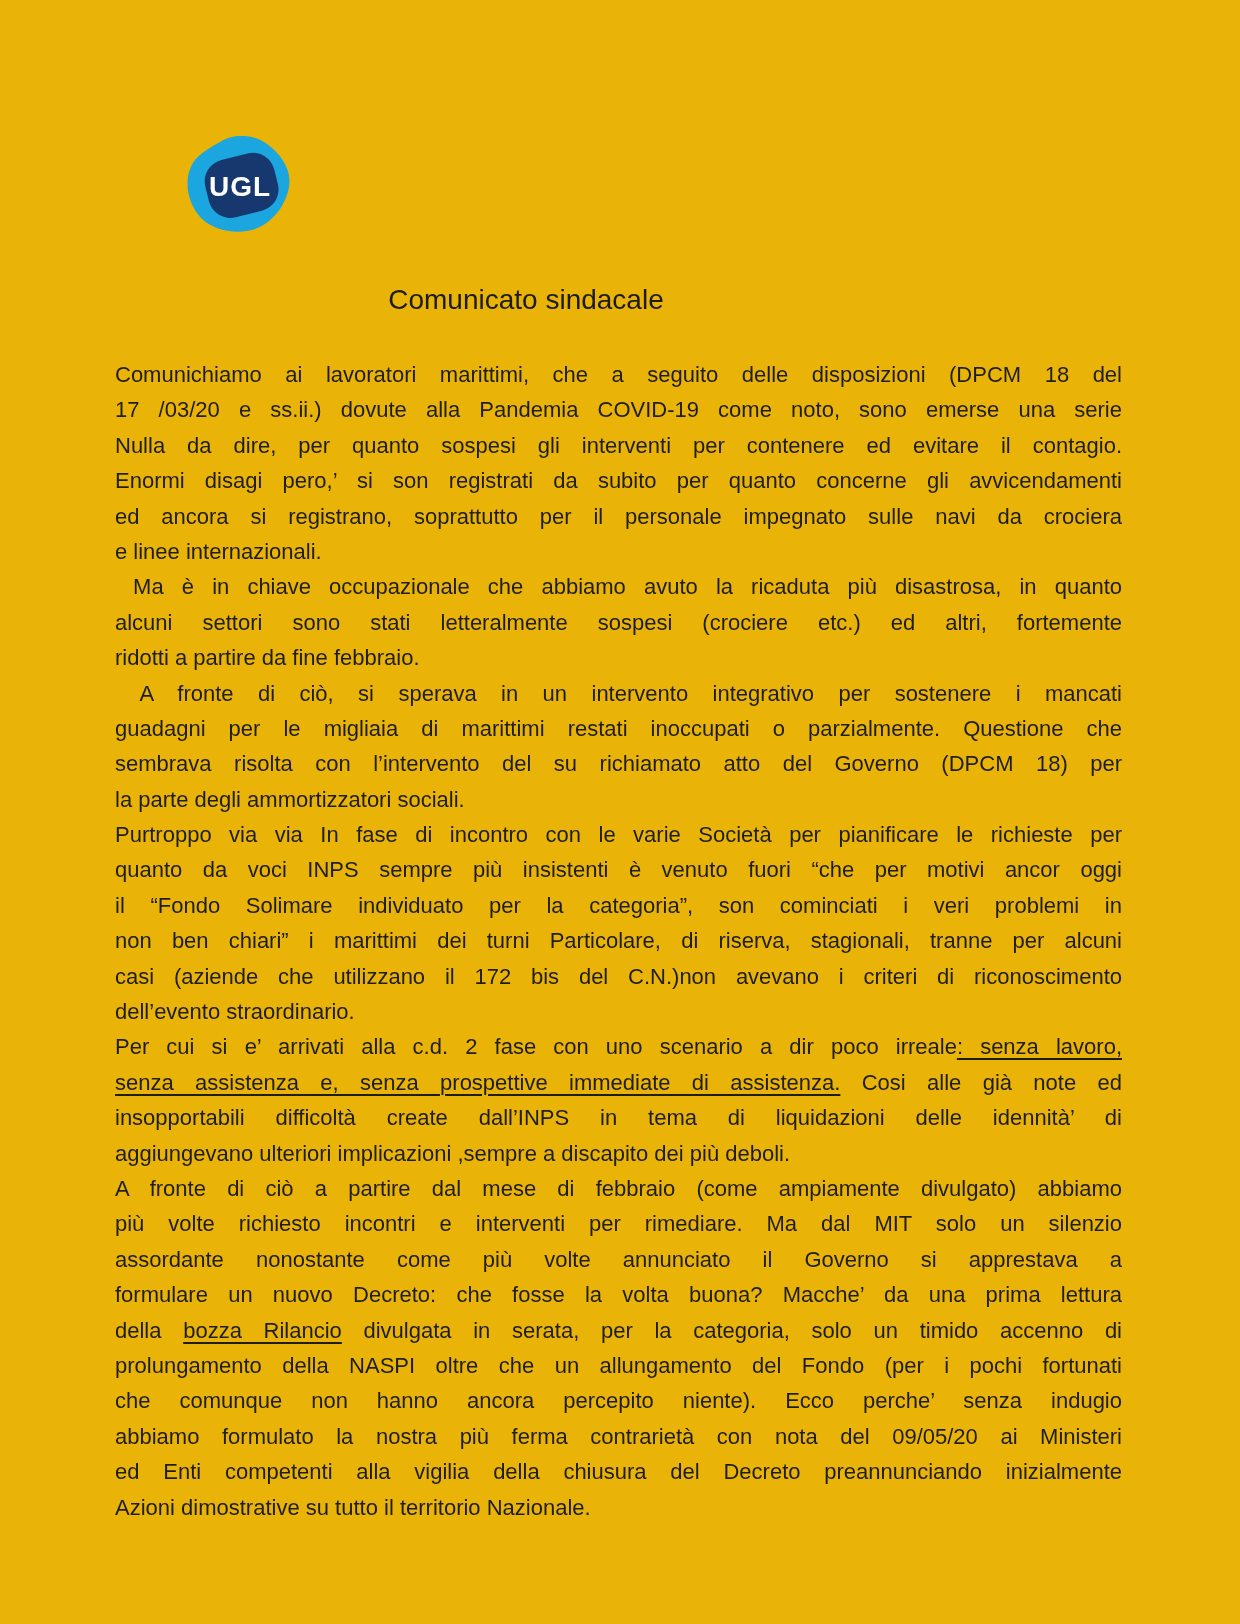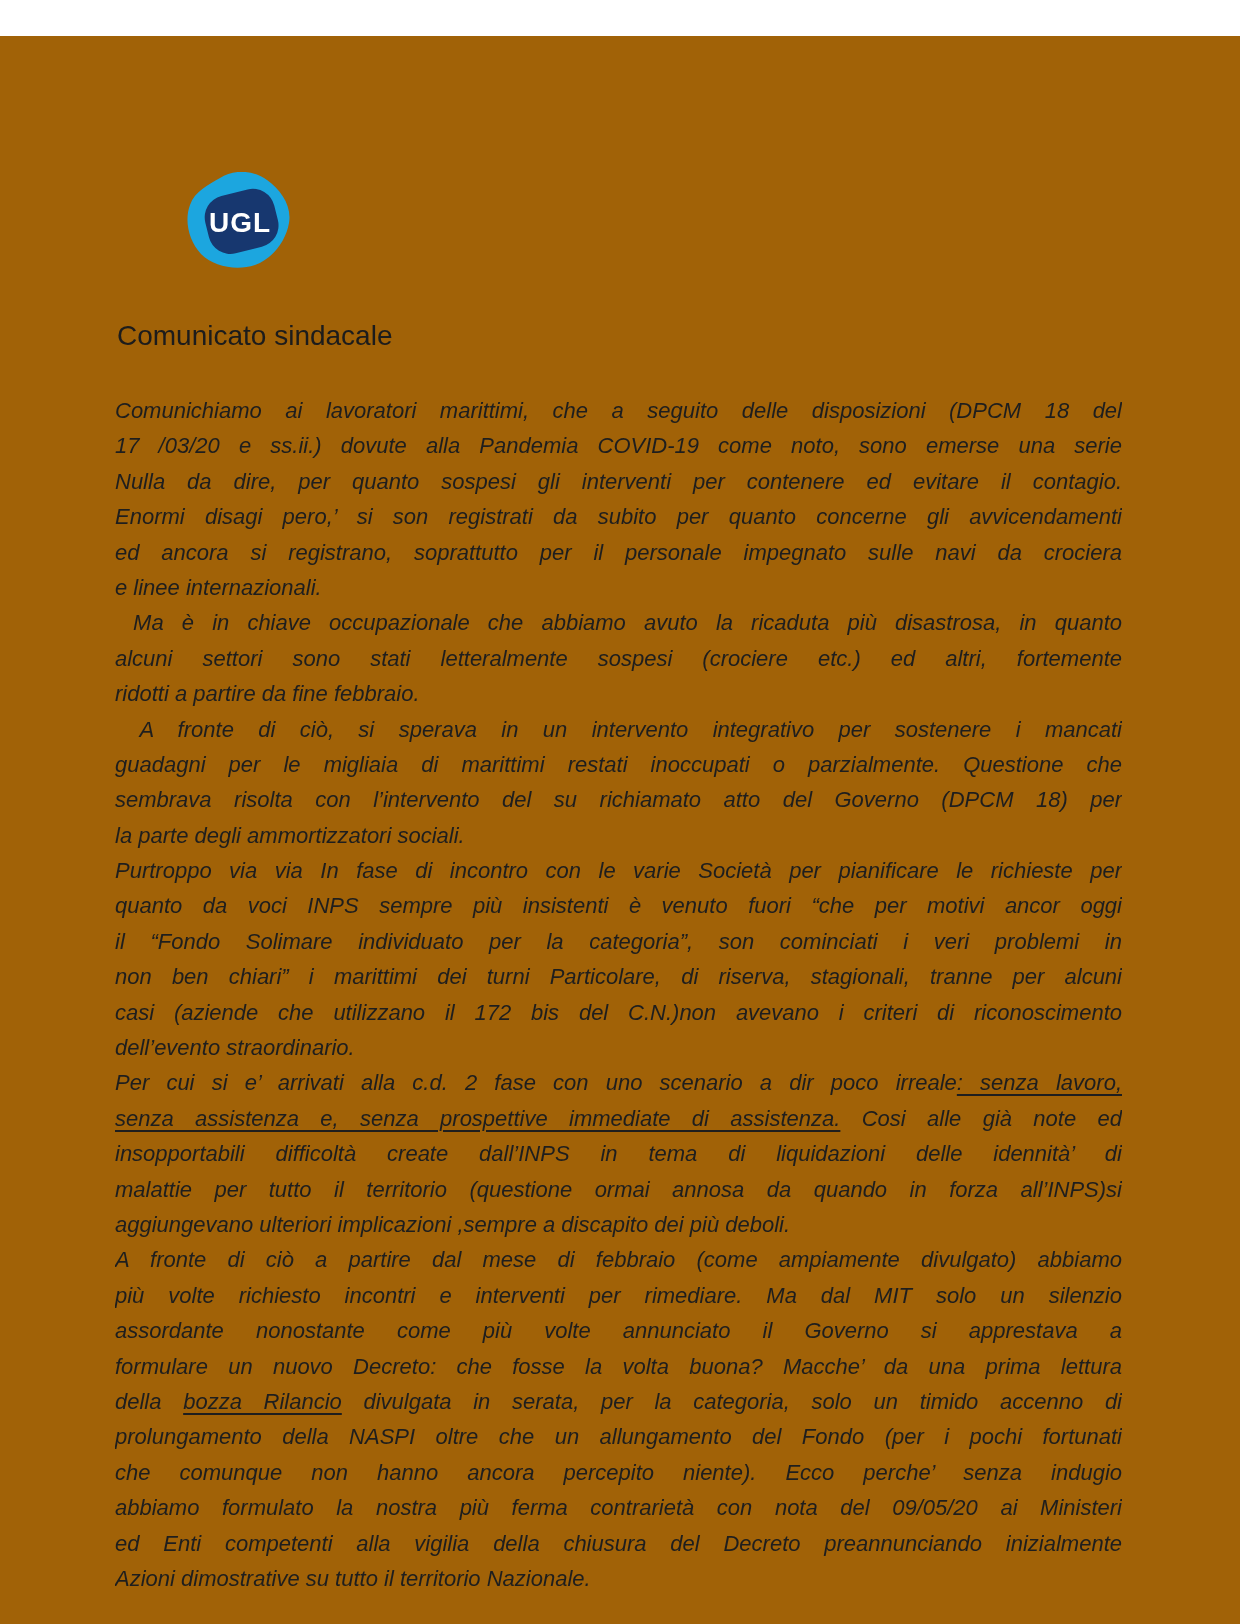--- a/index.html
+++ b/index.html
@@ -4,40 +4,39 @@
 <style>
   html, body { margin: 0; padding: 0; }
   body {
     width: 1240px; height: 1624px;
     background: #ffffff;
     font-family: "Liberation Sans", sans-serif;
     color: #1e1e1e;
     position: relative;
     overflow: hidden;
   }
-  .page { position: absolute; inset: 0; background: #a16207; margin-top: 36px; }
+  .page { position: absolute; inset: 0; background: #eab308; }
 
   .logo { position: absolute; left: 186px; top: 136px; width: 106px; height: 98px; }
 
   .title {
-    position: absolute; left: 117px; top: 282px; width: 856px;
-    font-size: 28px; line-height: 35px;
+    position: absolute; left: 98px; top: 282px; width: 856px;
+    text-align: center; font-size: 28px; line-height: 35px;
     color: #1c1c1c;
   }
 
   .doc-body {
     position: absolute; left: 115px; top: 357px; width: 1007px;
   }
   .line {
     height: 35.4px; line-height: 35.4px;
     font-size: 22px;
     white-space: pre-wrap;
     overflow: hidden;
     color: #1e1e1e;
-    font-style: italic;
   }
   .line.just {
     text-align: justify;
     text-align-last: justify;
   }
   .u {
     text-decoration: underline;
     text-decoration-thickness: 2px;
     text-underline-offset: 4px;
   }
@@ -71,21 +70,20 @@
       <div class="line"><span>la parte degli ammortizzatori sociali.</span></div>
       <div class="line just"><span>Purtroppo via via In fase di incontro con le varie Società per pianificare le richieste per</span></div>
       <div class="line just"><span>quanto da voci INPS sempre più insistenti è venuto fuori “che per motivi ancor oggi</span></div>
       <div class="line just"><span>il “Fondo Solimare individuato per la categoria”, son cominciati i veri problemi in</span></div>
       <div class="line just"><span>non ben chiari” i marittimi dei turni Particolare, di riserva, stagionali, tranne per alcuni</span></div>
       <div class="line just"><span>casi (aziende che utilizzano il 172 bis del C.N.)non avevano i criteri di riconoscimento</span></div>
       <div class="line"><span>dell’evento straordinario.</span></div>
       <div class="line just"><span>Per cui si e’ arrivati alla c.d. 2 fase con uno scenario a dir poco irreale</span><span class="u">: senza lavoro,</span></div>
       <div class="line just"><span class="u">senza assistenza e, senza prospettive immediate di assistenza.</span><span> Cosi alle già note ed</span></div>
       <div class="line just"><span>insopportabili difficoltà create dall’INPS in tema di liquidazioni delle idennità’ di</span></div>
-      <div class="line just"><span>malattie per tutto il territorio (questione ormai annosa da quando in forza all’INPS)si</span></div>
       <div class="line"><span>aggiungevano ulteriori implicazioni ,sempre a discapito dei più deboli.</span></div>
       <div class="line just"><span>A fronte di ciò a partire dal mese di febbraio (come ampiamente divulgato) abbiamo</span></div>
       <div class="line just"><span>più volte richiesto incontri e interventi per rimediare. Ma dal MIT solo un silenzio</span></div>
       <div class="line just"><span>assordante nonostante come più volte annunciato il Governo si apprestava a</span></div>
       <div class="line just"><span>formulare un nuovo Decreto: che fosse la volta buona? Macche’ da una prima lettura</span></div>
       <div class="line just"><span>della </span><span class="u">bozza Rilancio</span><span> divulgata in serata, per la categoria, solo un timido accenno di</span></div>
       <div class="line just"><span>prolungamento della NASPI oltre che un allungamento del Fondo (per i pochi fortunati</span></div>
       <div class="line just"><span>che comunque non hanno ancora percepito niente). Ecco perche’ senza indugio</span></div>
       <div class="line just"><span>abbiamo formulato la nostra più ferma contrarietà con nota del 09/05/20 ai Ministeri</span></div>
       <div class="line just"><span>ed Enti competenti alla vigilia della chiusura del Decreto preannunciando inizialmente</span></div>

